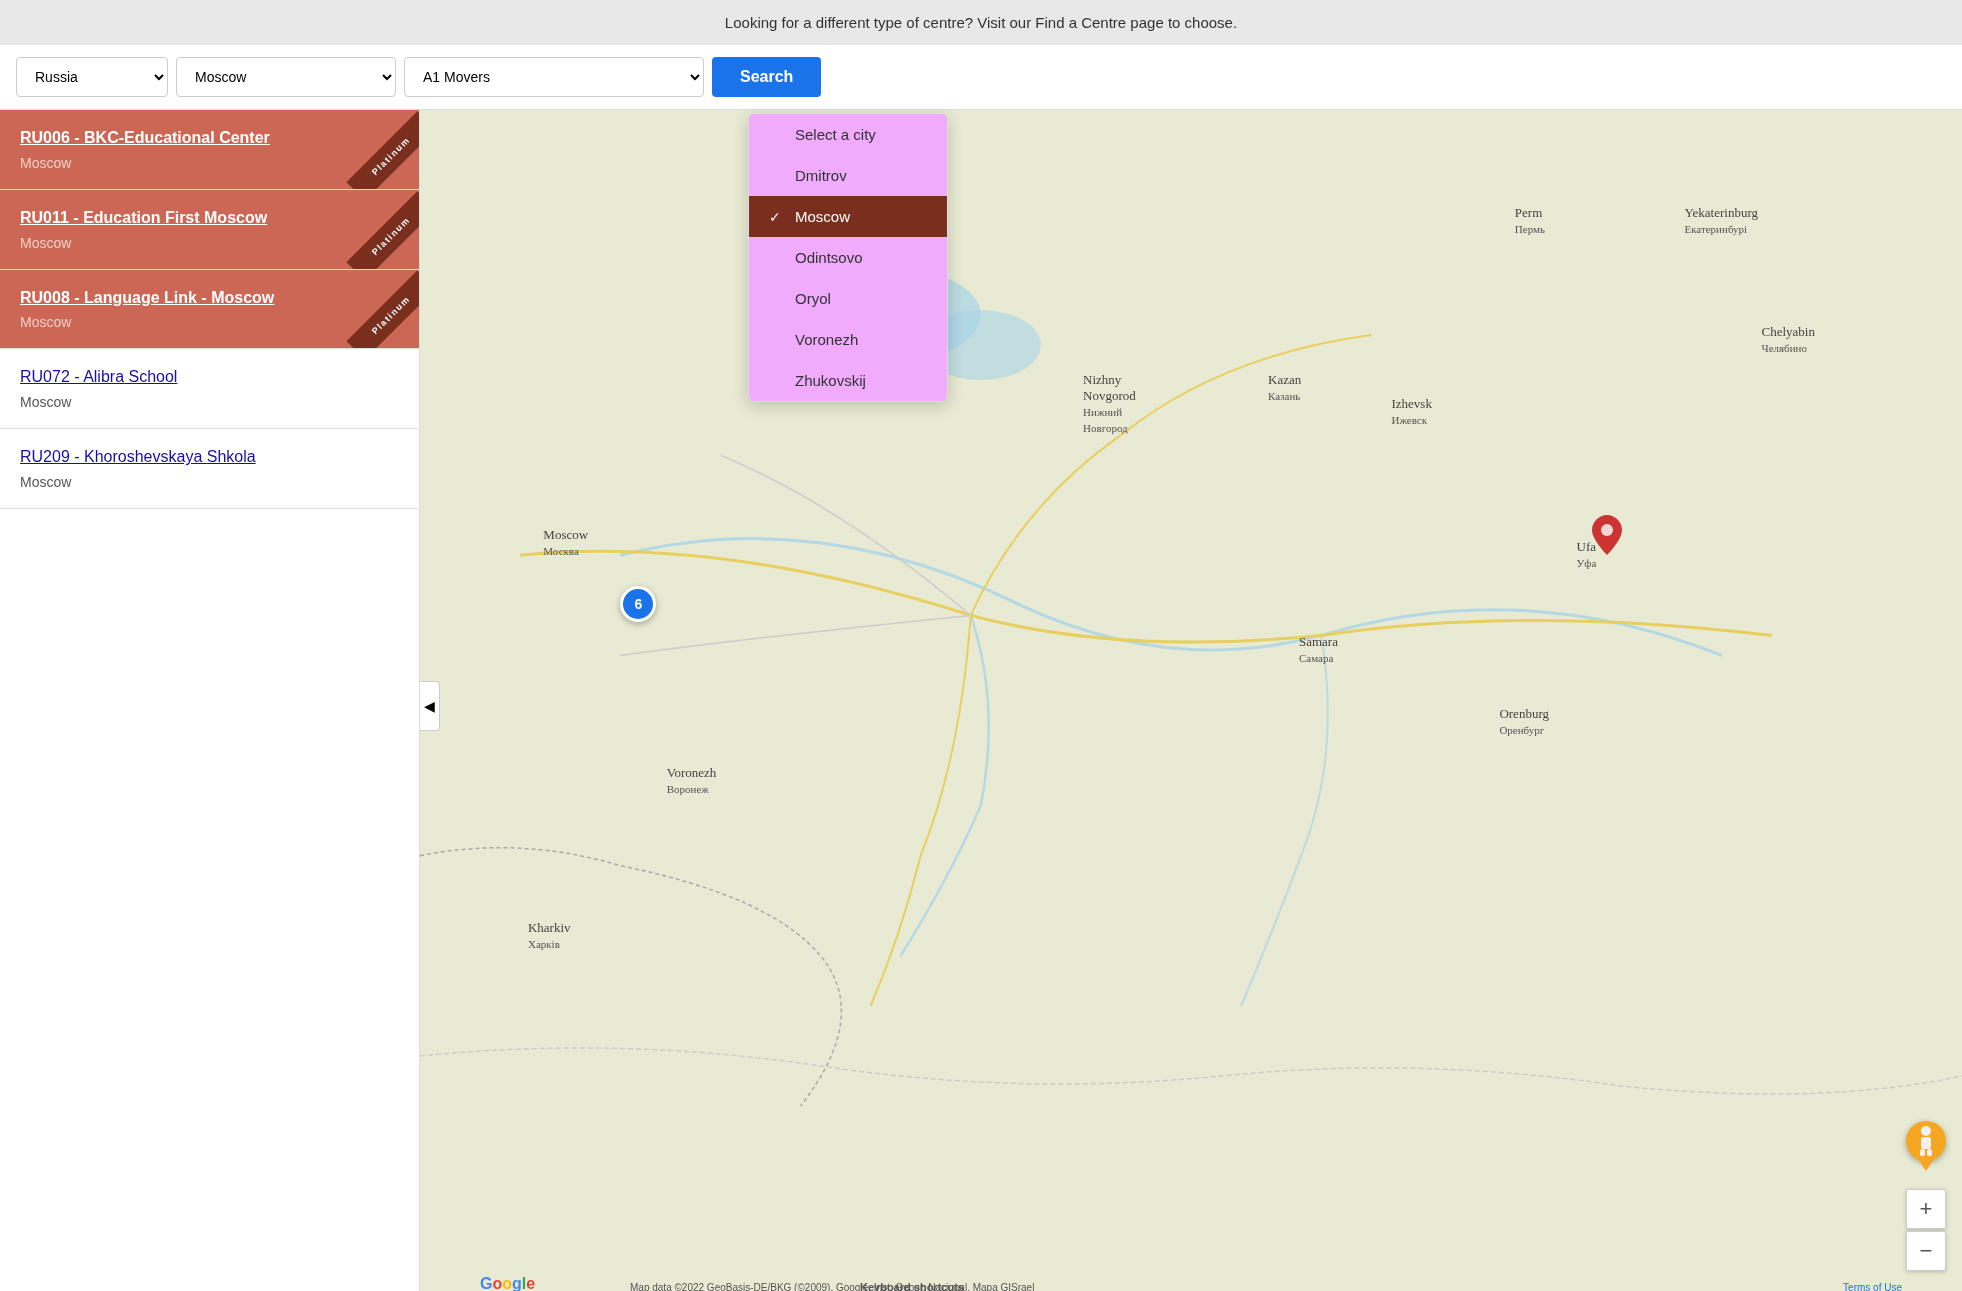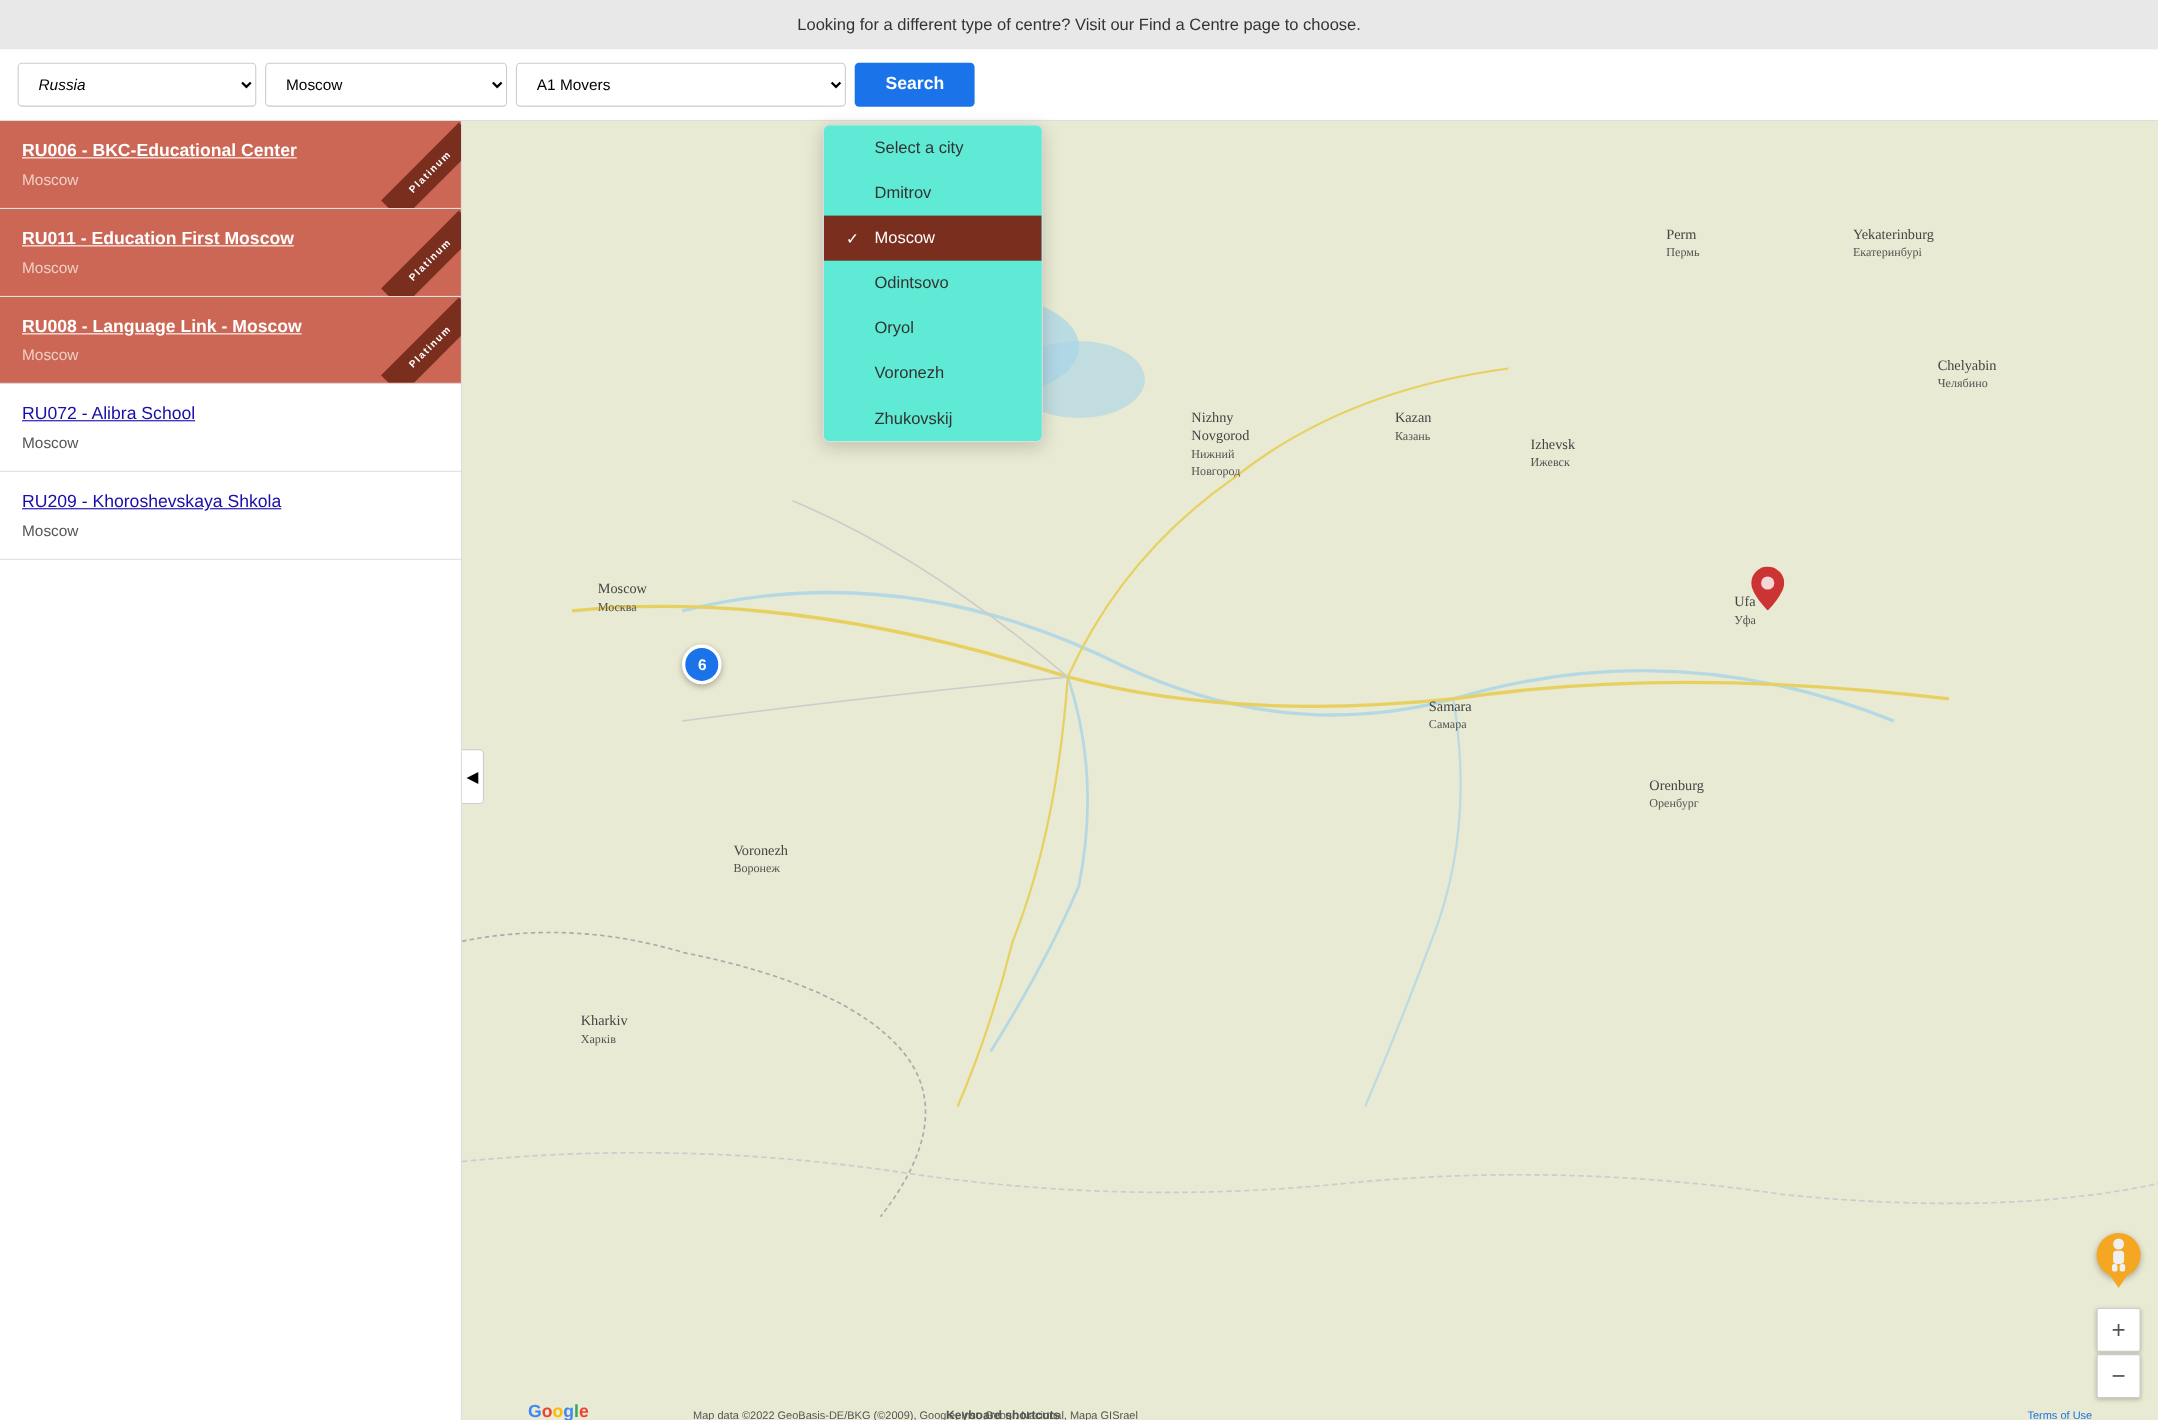--- a/index.html
+++ b/index.html
@@ -26,21 +26,21 @@
     }
     .search-bar select {
       border: 1px solid #ccc;
       border-radius: 4px;
       padding: 10px 14px;
       font-size: 14px;
       background: #fff;
       cursor: pointer;
       appearance: auto;
     }
-    .select-country { width: 217px; font-style: italic; }
+    .select-country { width: 152px; }
     .select-region { width: 280px; }
     .select-city { width: 220px; }
     .select-provider { width: 300px; }
 
     .search-btn {
       background: #1a73e8;
       color: #fff;
       border: none;
       border-radius: 4px;
       padding: 11px 28px;
@@ -255,21 +255,21 @@
       color: #1a73e8;
       text-decoration: underline;
       cursor: pointer;
     }
 
     
     .dropdown-overlay {
       position: absolute;
       top: 68px;
       left: 748px;
-      background: #5eead4;
+      background: #f0abfc;
       border: 1px solid #ddd;
       border-radius: 6px;
       box-shadow: 0 4px 16px rgba(0,0,0,0.18);
       z-index: 100;
       min-width: 200px;
       overflow: hidden;
     }
     .dropdown-item {
       padding: 12px 20px;
       font-size: 15px;

